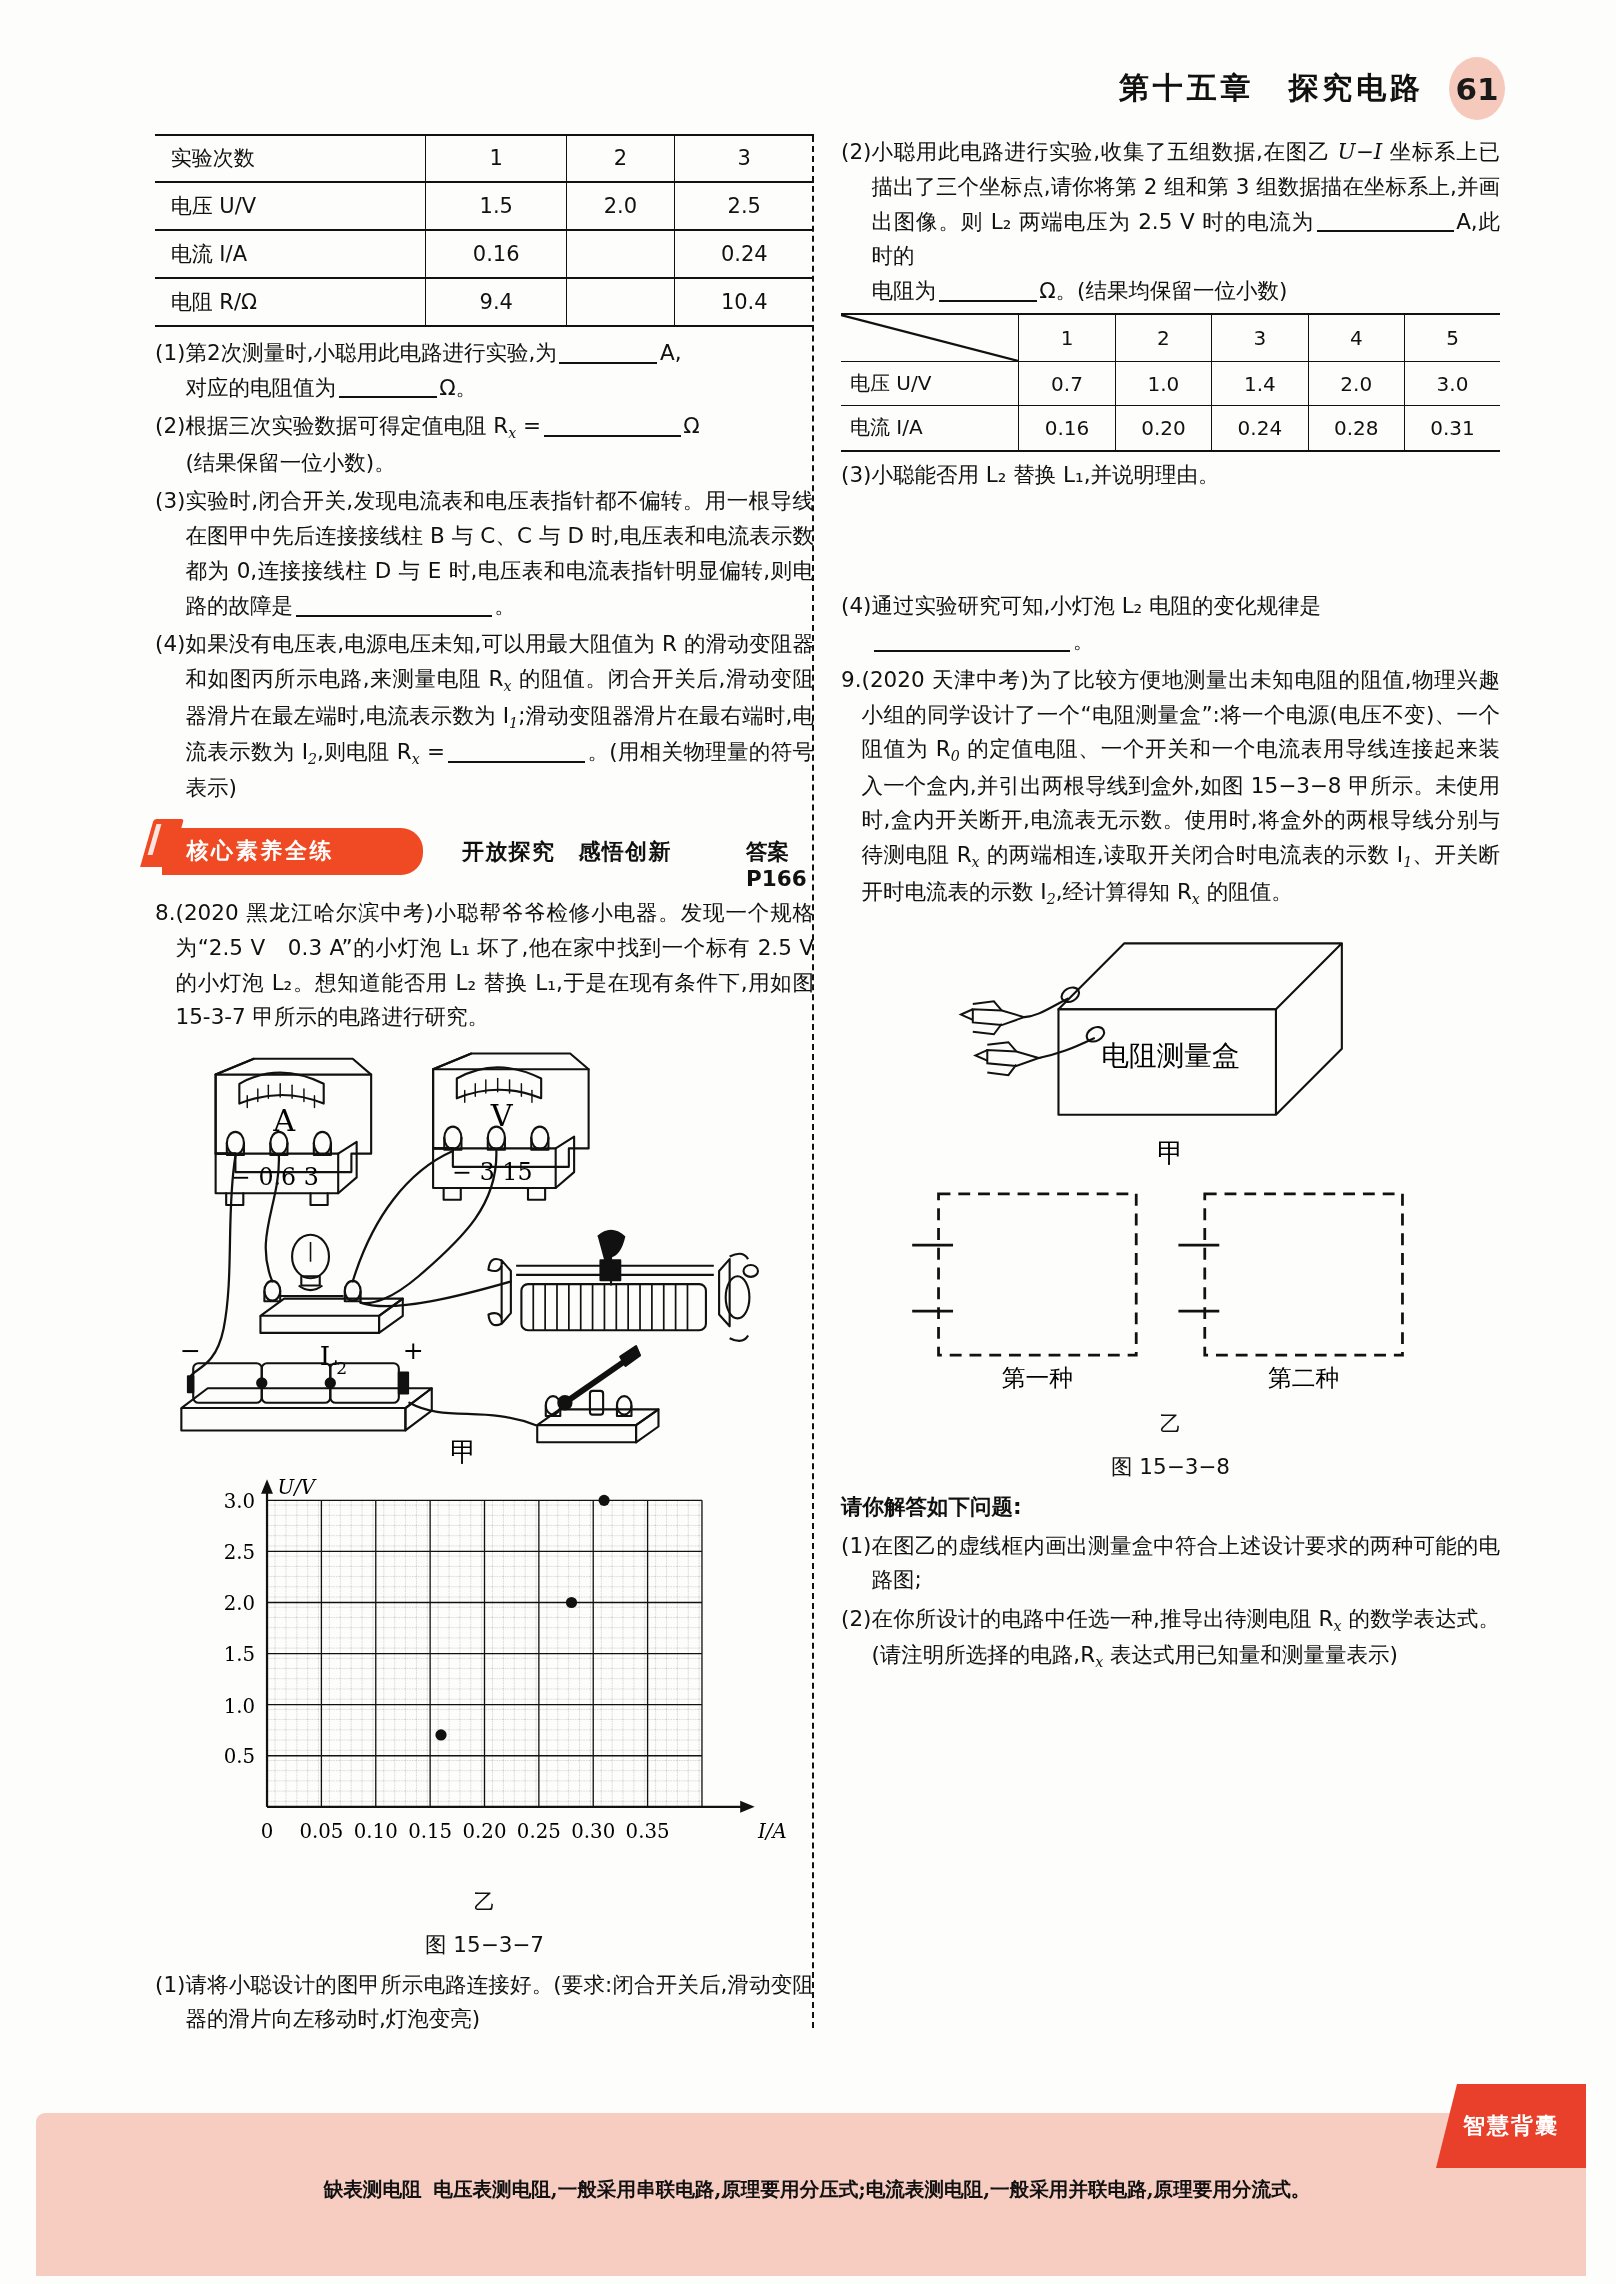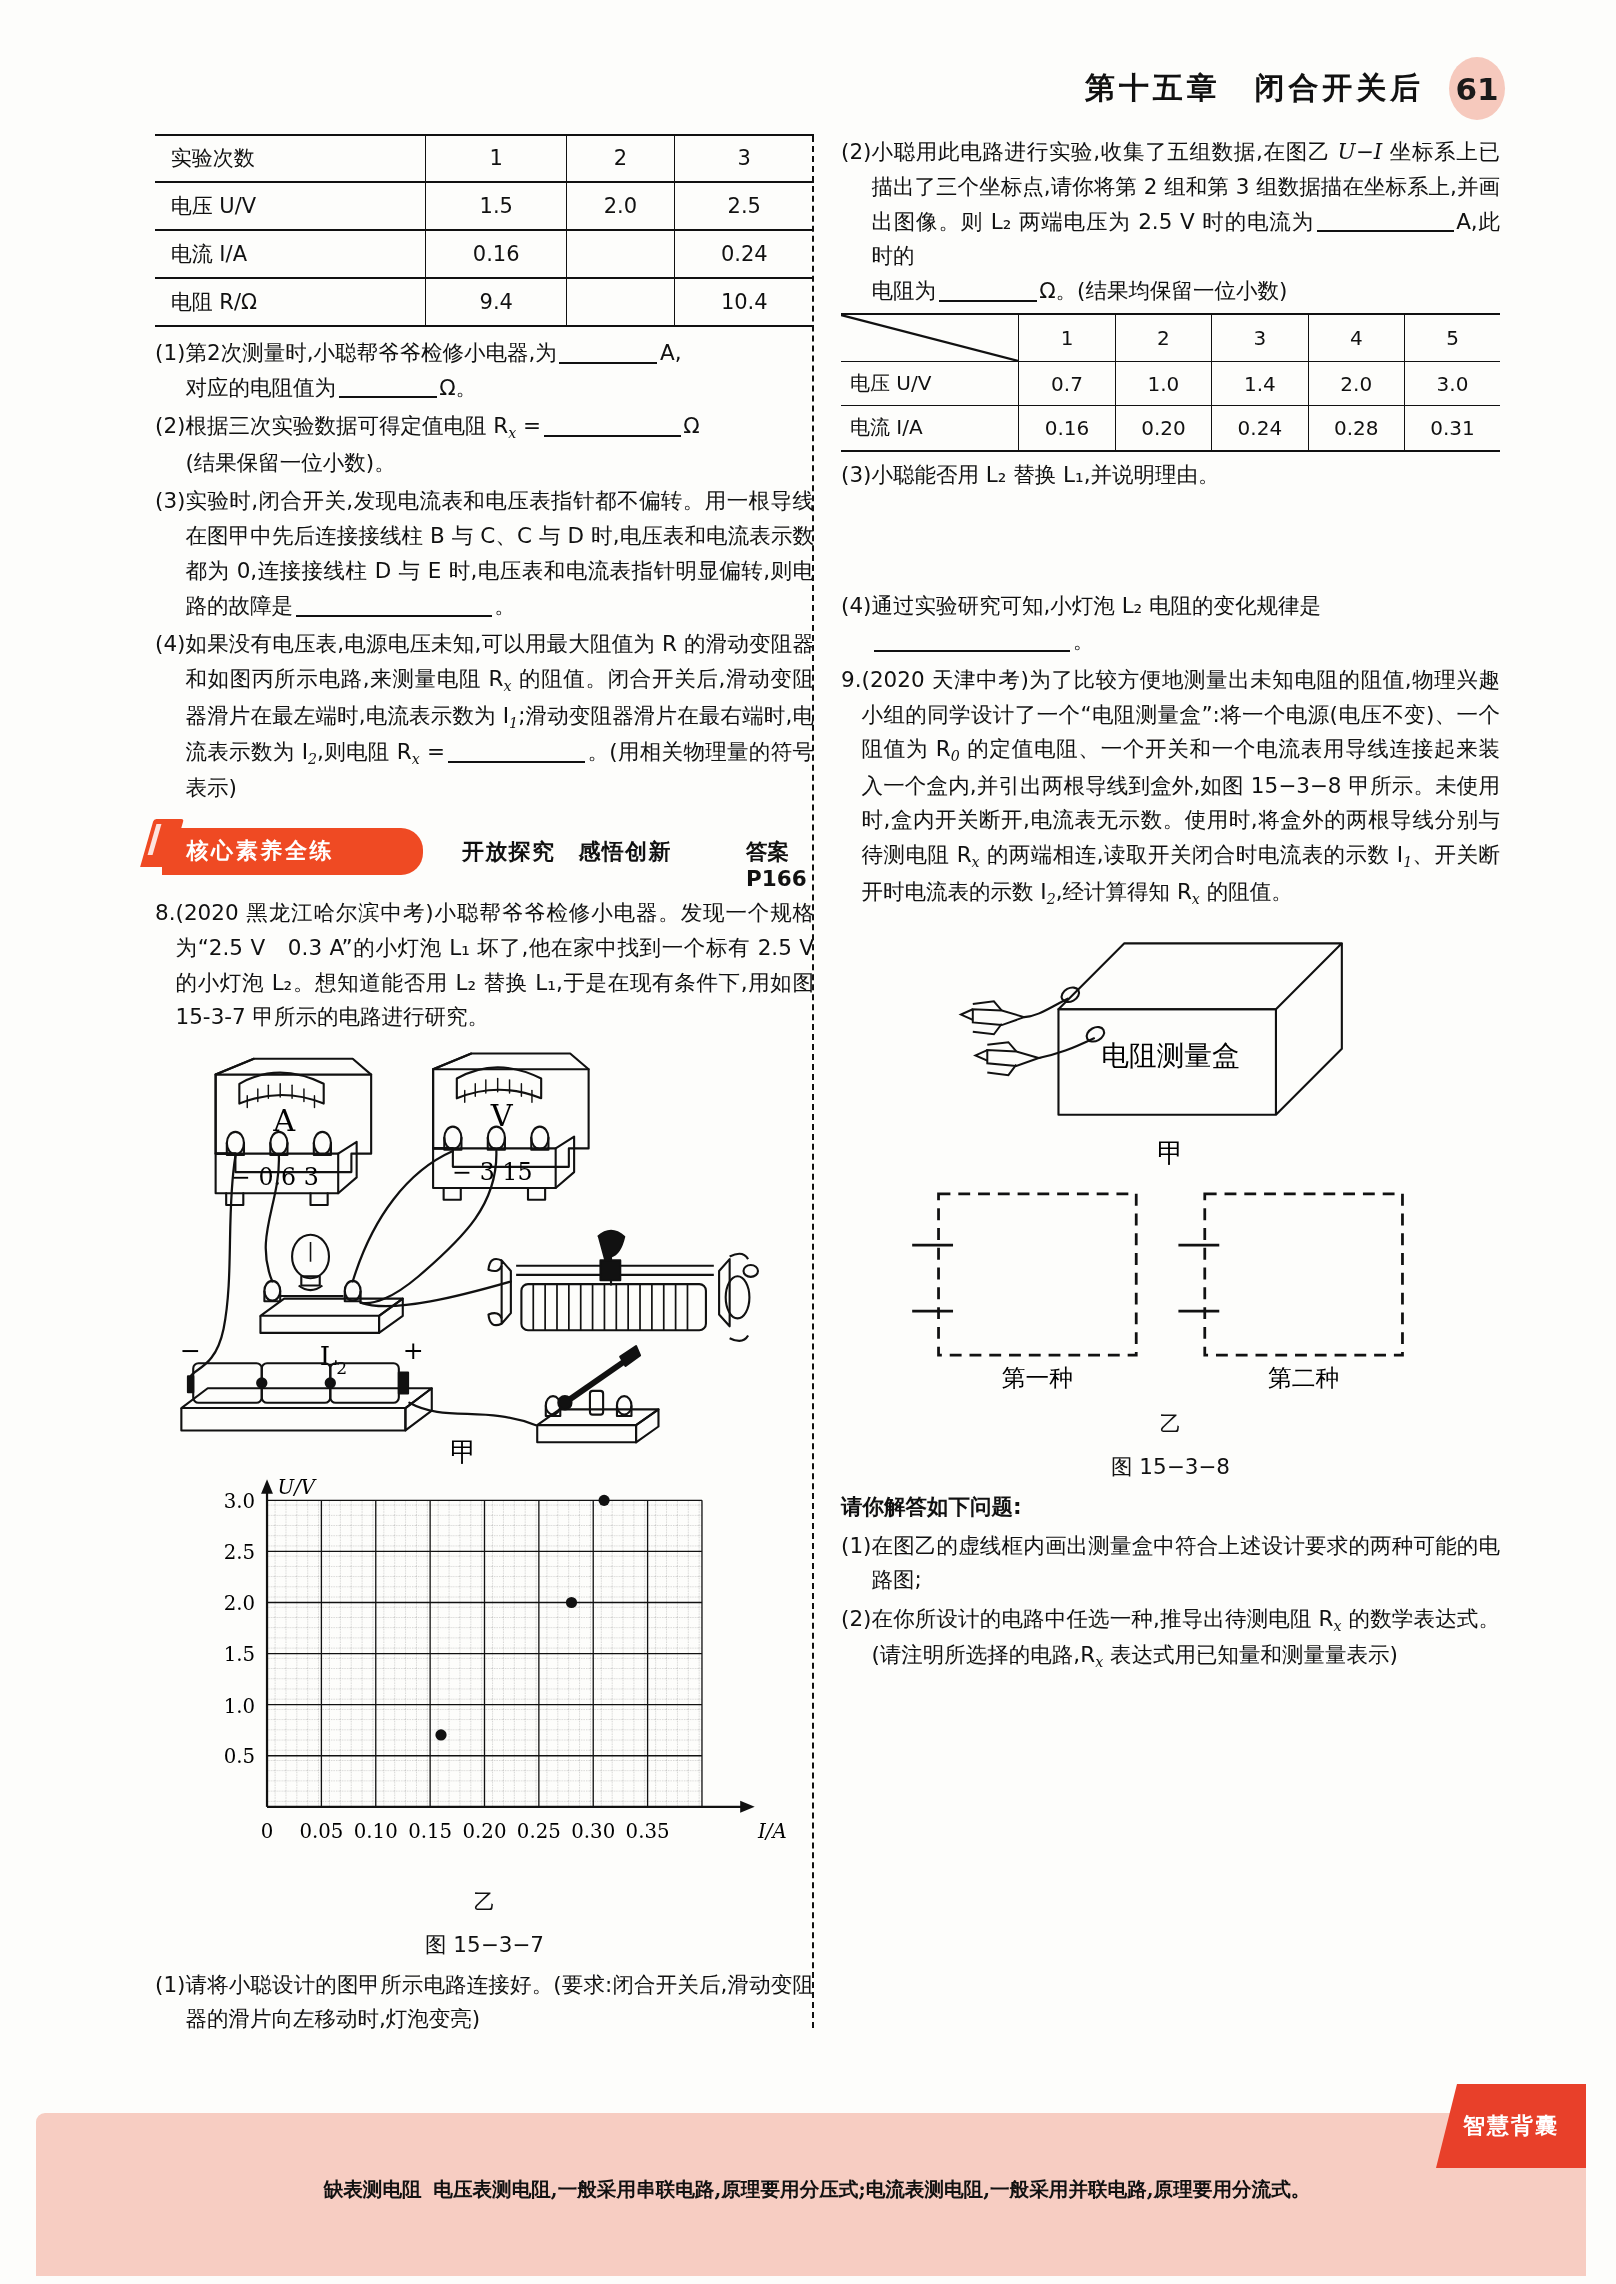--- a/index.html
+++ b/index.html
@@ -116,21 +116,21 @@
   .footer-text .lead{font-weight:700;margin-right:11.7px;}
 
   .spacer-lg{height:91px;}
 </style>
 </head>
 <body>
 
 <div class="page">
 
   <div class="header">
-    <div class="header-title">第十五章　闭合开关后</div>
+    <div class="header-title">第十五章　探究电路</div>
     <div class="page-num-wrap">
       <div class="page-num-blob"></div>
       <div class="page-num">61</div>
     </div>
   </div>
 
   <div class="divider"></div>
 
   <div class="col col-left">
 
@@ -159,21 +159,21 @@
         <td>9.4</td>
         <td></td>
         <td>10.4</td>
       </tr>
     </tbody>
       </table>
 
     <div class="q">
       <span class="q-no">(1)</span>
       <span class="q-body">
-        <span>第2次测量时,小聪帮爷爷检修小电器,为</span><span class="blank"></span><span>A,</span><br>
+        <span>第2次测量时,小聪用此电路进行实验,为</span><span class="blank"></span><span>A,</span><br>
         <span>对应的电阻值为</span><span class="blank"></span><span>Ω。</span>
       </span>
     </div>
 
     <div class="q">
       <span class="q-no">(2)</span>
       <span class="q-body">
         <span>根据三次实验数据可得定值电阻 R</span><sub class="ital">x</sub><span> =</span><span class="blank lg"></span><span>Ω</span><br>
         <span>(结果保留一位小数)。</span>
       </span>

